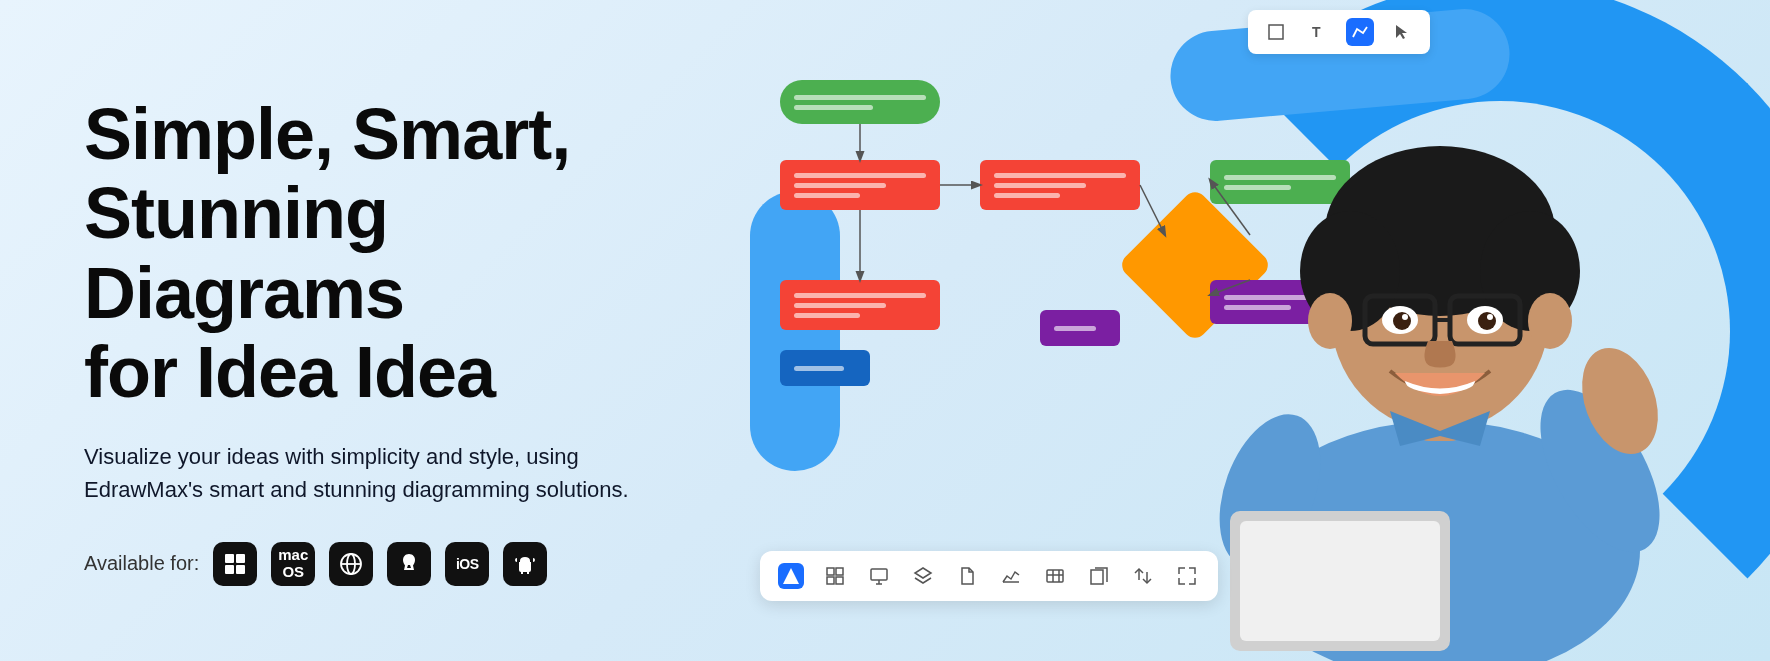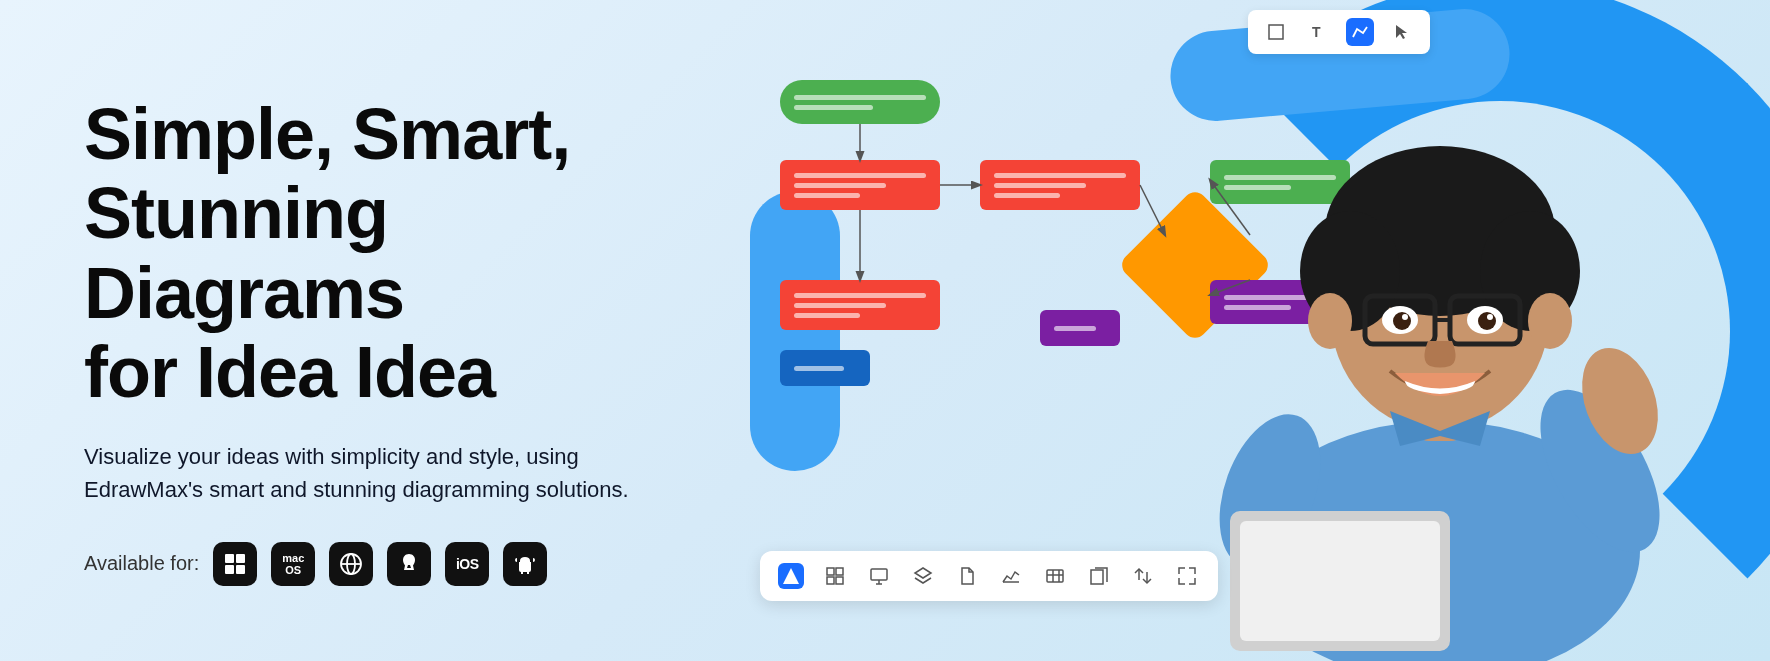--- a/index.html
+++ b/index.html
@@ -347,21 +347,21 @@
 
       <div class="platform-icon" style="background:#111;">
         <svg width="22" height="22" viewBox="0 0 22 22" fill="white">
           <rect x="1" y="1" width="9" height="9" rx="1"></rect>
           <rect x="12" y="1" width="9" height="9" rx="1"></rect>
           <rect x="1" y="12" width="9" height="9" rx="1"></rect>
           <rect x="12" y="12" width="9" height="9" rx="1"></rect>
         </svg>
       </div>
 
-      <div class="platform-icon" style="background:#111; font-size:11px; line-height:1.1; text-align:center; padding:4px;">
+      <div class="platform-icon" style="background:#111; font-size:15px; line-height:1.1; text-align:center; padding:4px;">
         <span>mac<br>OS</span>
       </div>
 
       <div class="platform-icon" style="background:#111; font-size:22px;">
         <svg width="24" height="24" viewBox="0 0 24 24" fill="none" stroke="white" stroke-width="1.8">
           <circle cx="12" cy="12" r="10"></circle>
           <ellipse cx="12" cy="12" rx="4" ry="10"></ellipse>
           <line x1="2" y1="12" x2="22" y2="12"></line>
         </svg>
       </div>

